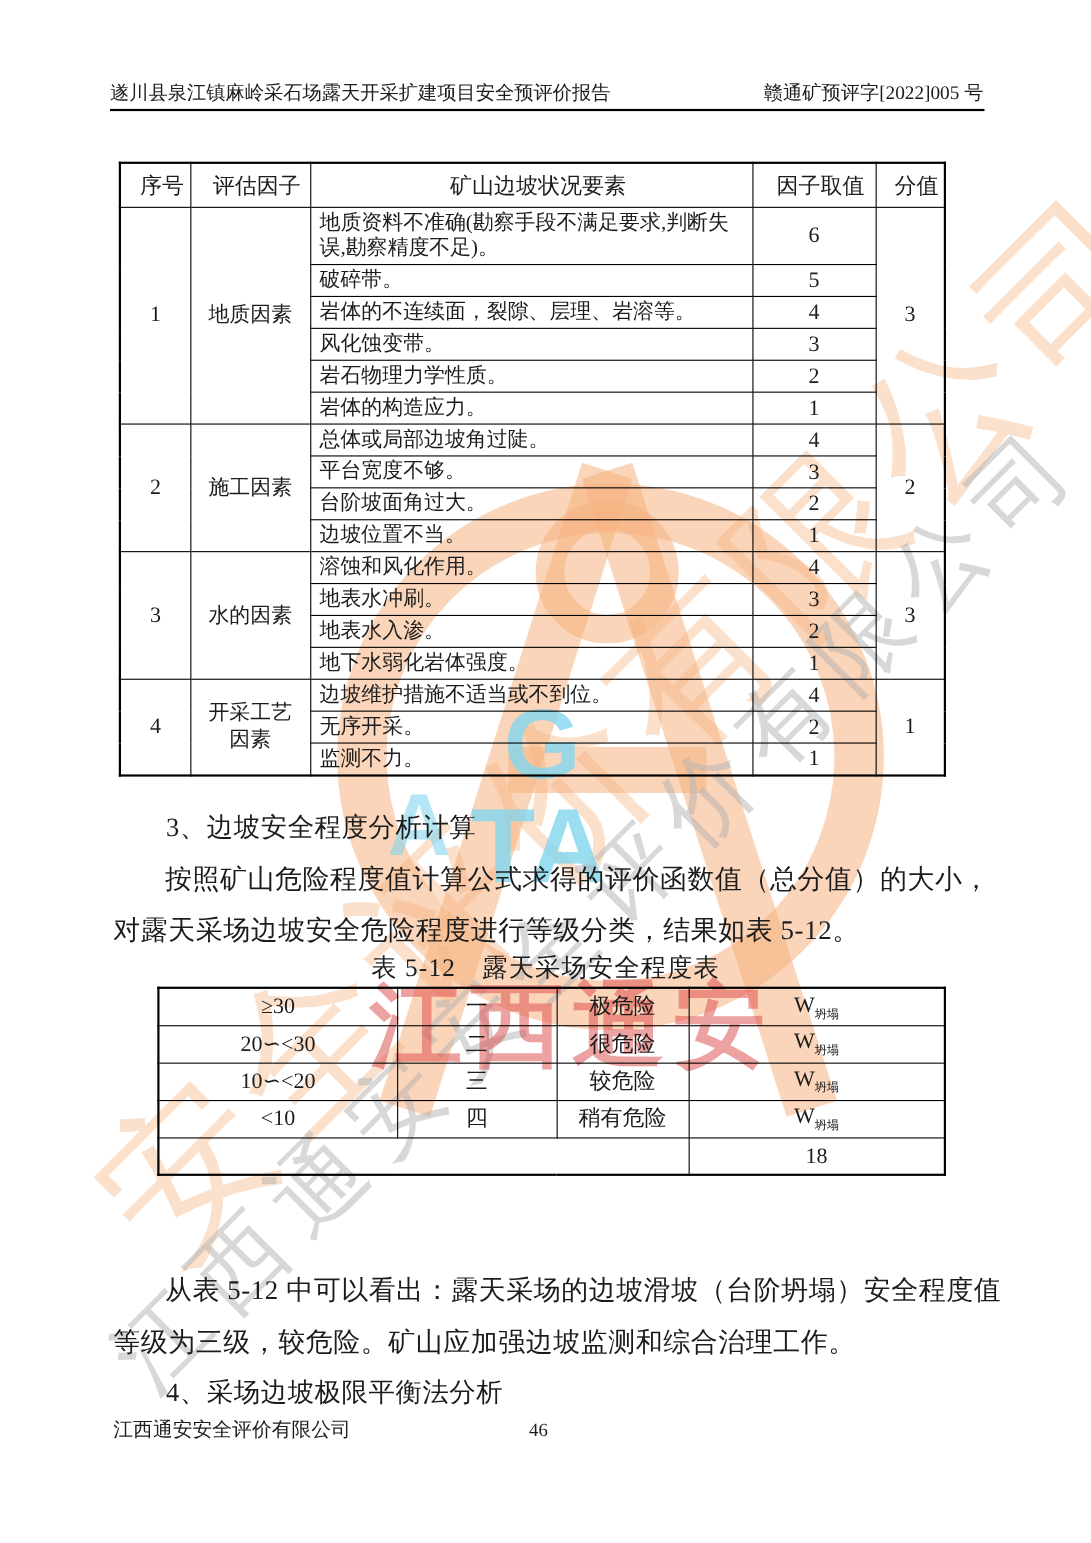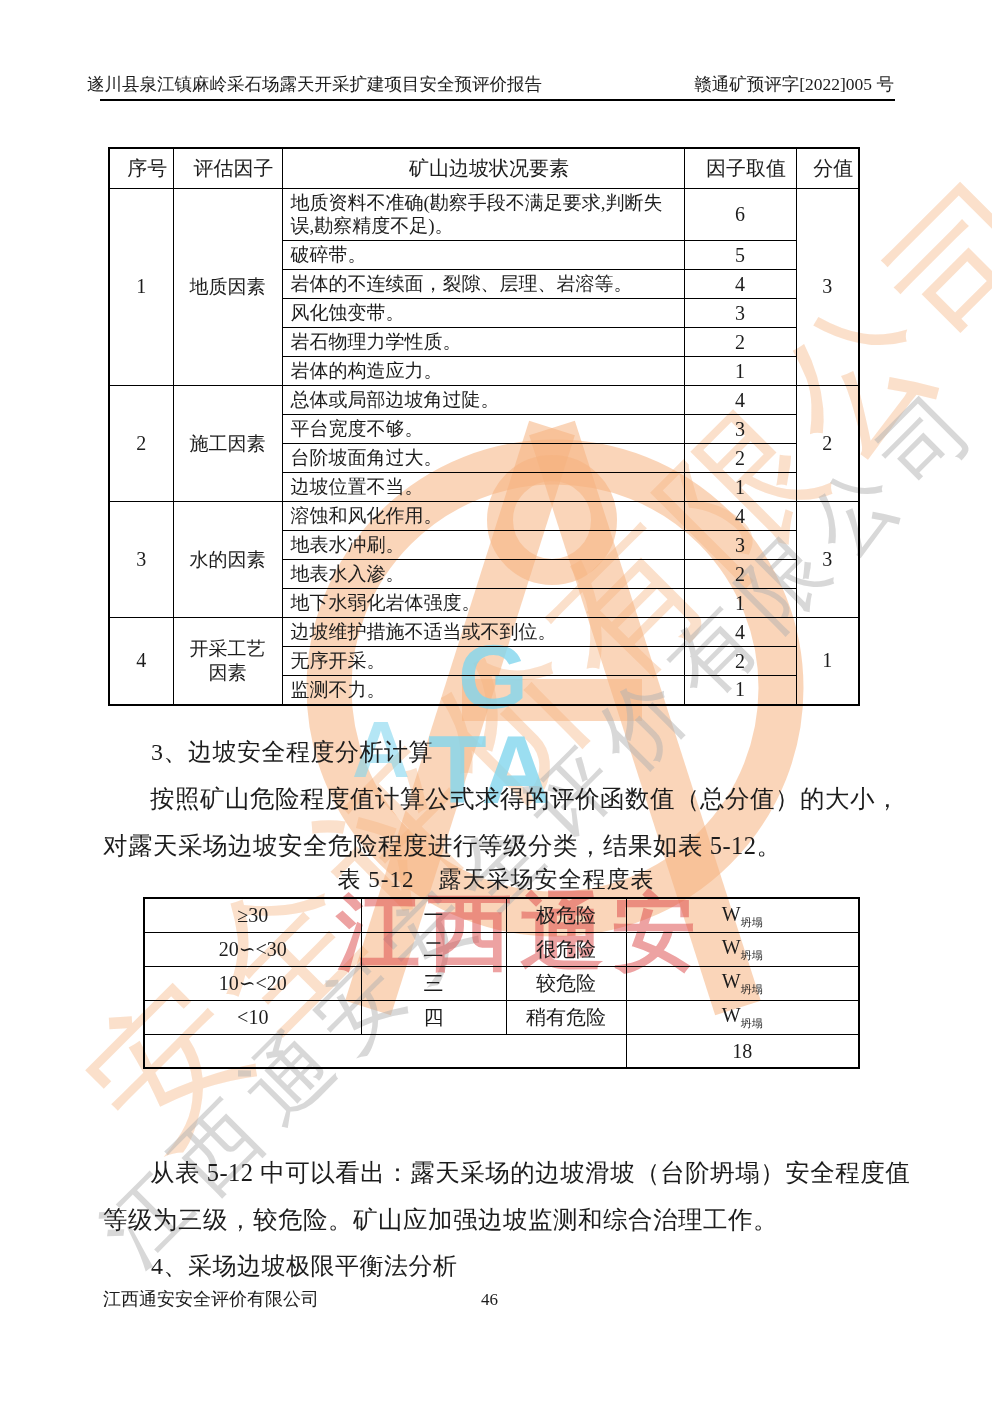--- a/index.html
+++ b/index.html
@@ -25,21 +25,21 @@
     letter-spacing:8px;color:rgba(220,70,70,0.5);white-space:nowrap;
     font-family:"Liberation Sans","DejaVu Sans",sans-serif;
   }
   .wm-blue{position:absolute;font-weight:700;color:rgba(130,214,238,0.8);
     font-family:"Liberation Sans","DejaVu Sans",sans-serif;line-height:1;}
   .wm-blue.g{left:458px;top:632px;font-size:90px;}
   .wm-blue.ta{left:428px;top:722px;font-size:96px;letter-spacing:2px;}
   .wm-blue.a2{left:352px;top:710px;font-size:80px;opacity:.75;}
   
   .content{position:absolute;inset:0;z-index:1;}
-  .hdr{position:absolute;top:72px;left:87px;right:98px;display:flex;justify-content:space-between;
+  .hdr{position:absolute;top:72px;left:100px;right:98px;display:flex;justify-content:space-between;
        font-size:17.5px;white-space:nowrap;align-items:center;}
   .hdr-rule{position:absolute;top:99px;left:100px;width:795px;height:2px;background:#000;}
   .center-line{position:absolute;left:0;right:0;text-align:center;white-space:nowrap;}
   .t1-title{top:111px;font-size:24px;letter-spacing:1px;}
   .t2-title{top:864px;font-size:23px;letter-spacing:1px;}
   table{border-collapse:collapse;table-layout:fixed;position:absolute;background:transparent;}
   table,th,td{border:1px solid #000;}
   table{border-width:2px;}
   th,td{padding:0;overflow:hidden;}
   .tbl1{left:108px;top:147px;width:750px;font-size:19px;}

